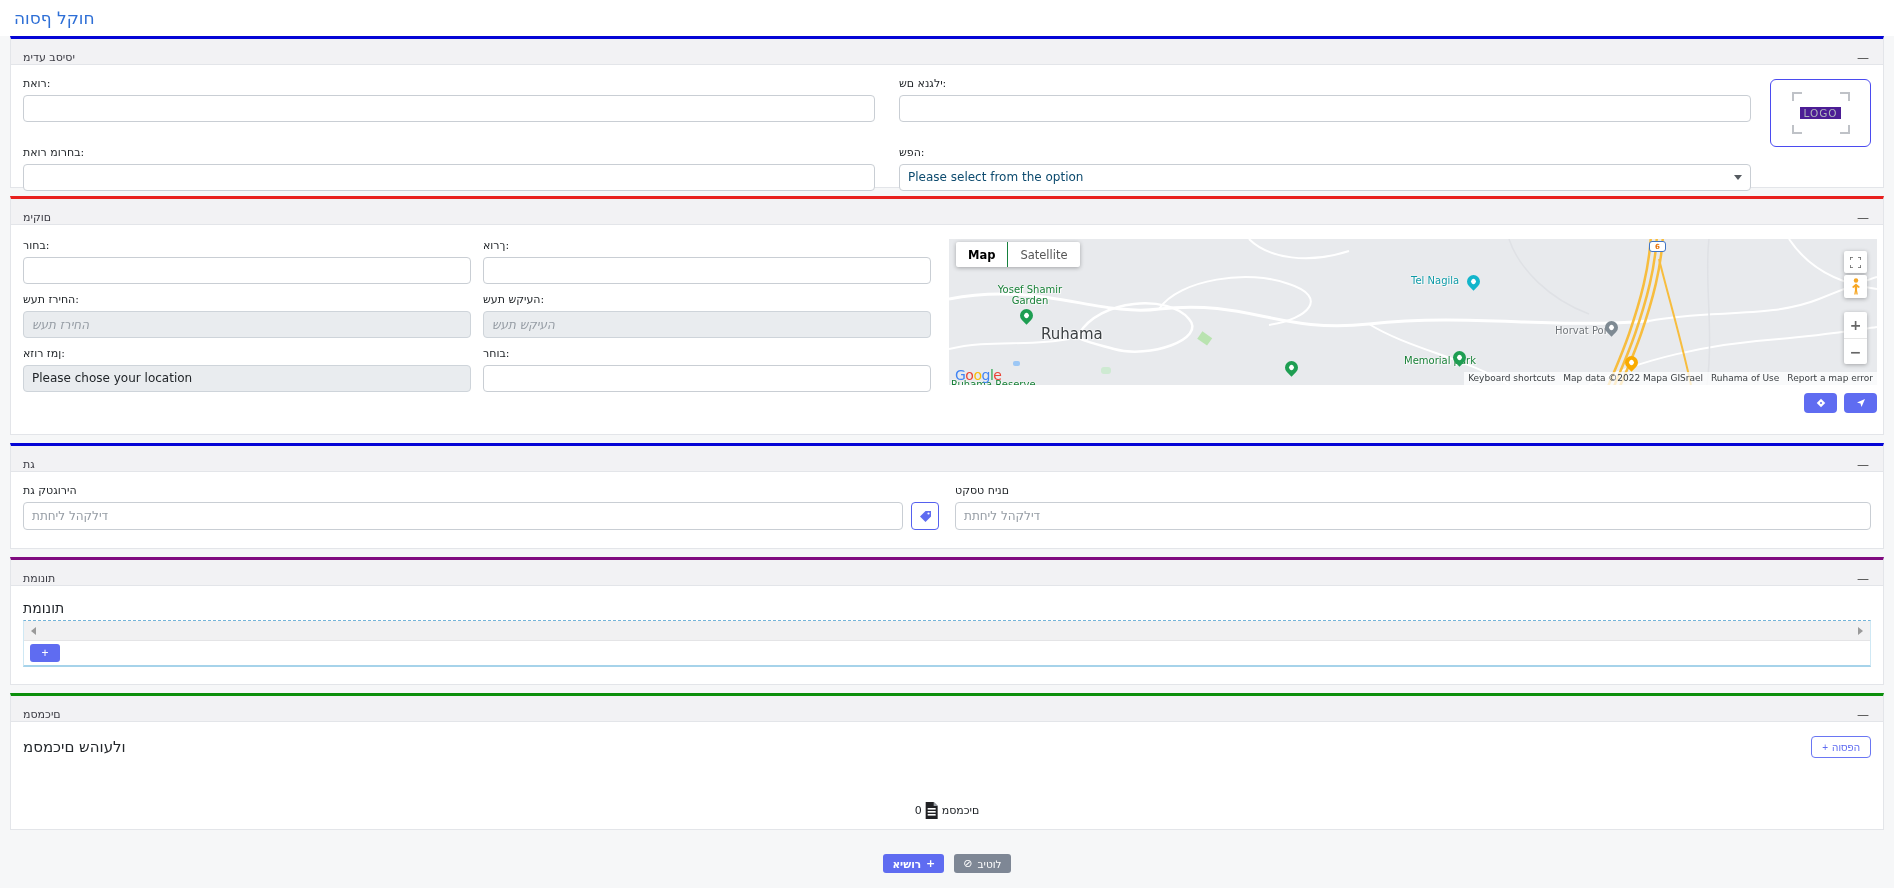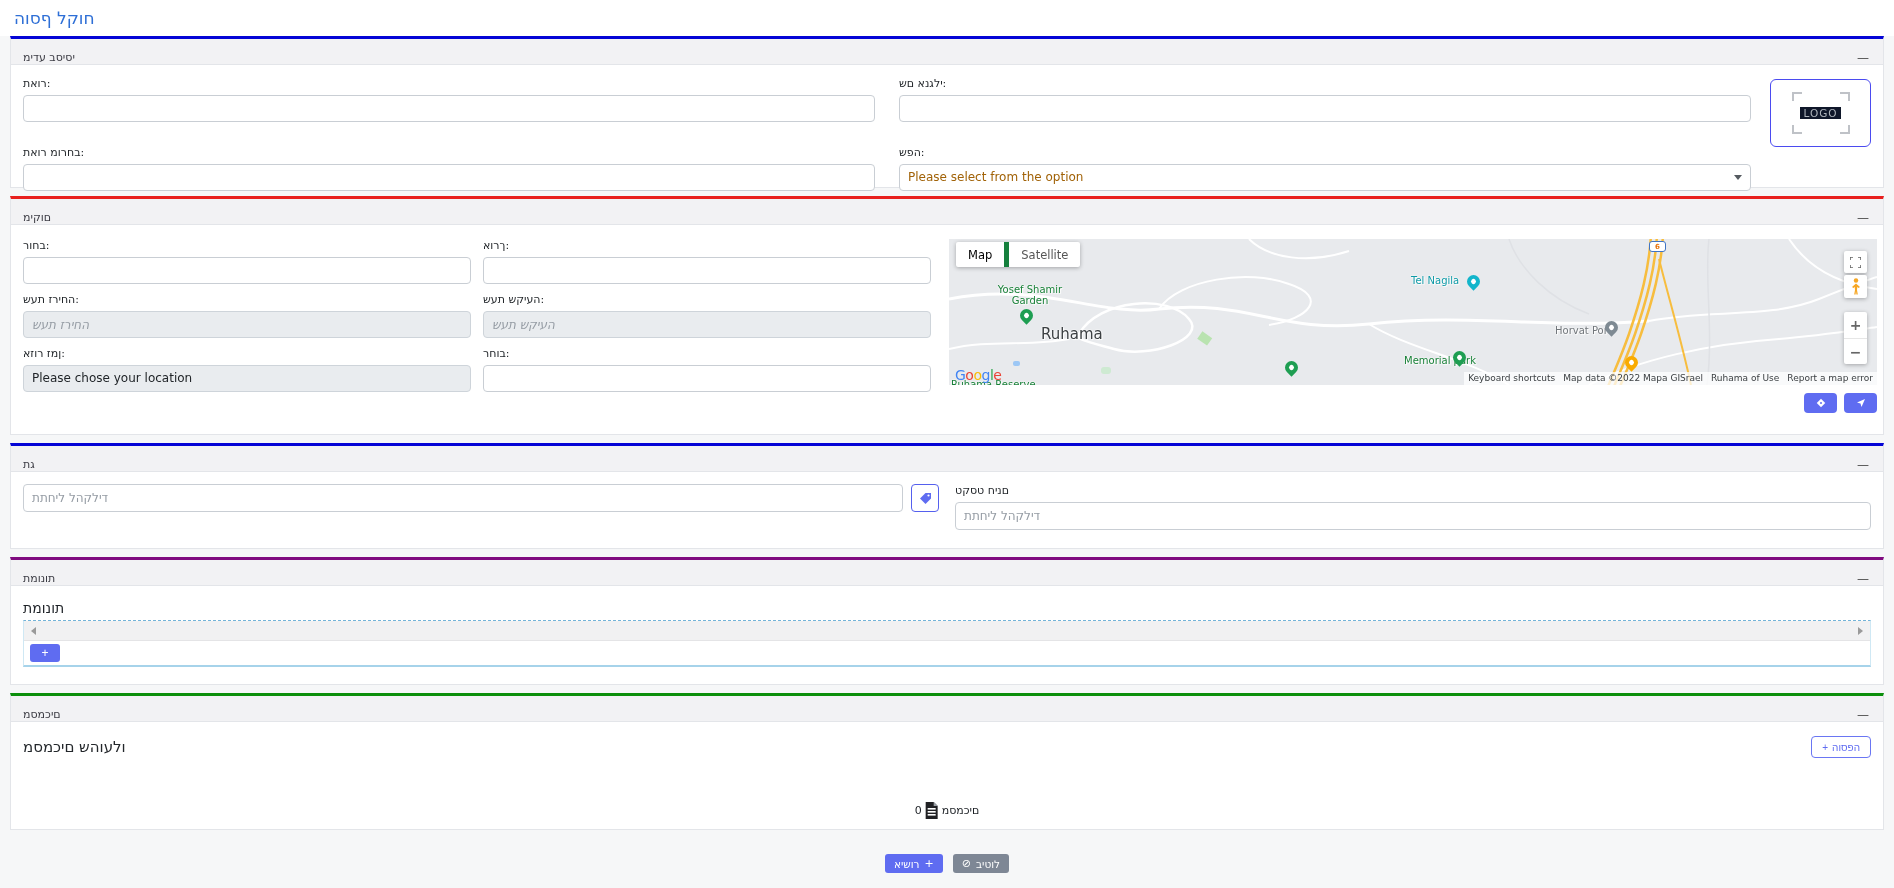--- a/index.html
+++ b/index.html
@@ -19,46 +19,46 @@
   .card-header { background:#f2f2f4; border-bottom:1px solid #e3e5e9; height:26px; display:flex; align-items:flex-end; justify-content:space-between; padding:0 14px 0 12px; font-size:11px; color:#3b3b43; }
   .collapse-btn { color:#4a4a4a; font-size:12px; cursor:pointer; line-height:1; }
 
   .card-body { position:relative; padding:12px; }
   .field-label { display:block; font-size:11px; color:#23272b; margin-bottom:5px; }
   .inp { display:block; width:100%; height:27px; border:1px solid #c9ced4; border-radius:4px; background:#fff; font-size:12px; padding:0 8px; font-family:inherit; outline:none; }
   .inp:disabled, .inp.disabled { background:#e9ecef; border-color:#ced4da; color:#202124; }
   input::placeholder { color:#959ca4; direction:ltr; unicode-bidi:bidi-override; opacity:1; }
   .ph-italic::placeholder { font-style:italic; }
   .select-box { display:flex; align-items:center; justify-content:space-between; cursor:pointer; }
-  .select-box .sel-text { font-size:12px; color:#a16207; line-height:25px; }
+  .select-box .sel-text { font-size:12px; color:#0c4a6e; line-height:25px; }
   .caret-down { width:0; height:0; border-left:4px solid transparent; border-right:4px solid transparent; border-top:5px solid #555a60; margin-left:6px; }
 
   
   .basic-grid { display:grid; grid-template-columns:852px 852px; column-gap:14px; row-gap:10px; padding-right:130px;gap:24px; }
   .logo-box { position:absolute; top:14px; right:12px; width:101px; height:68px; border:1px solid #4b4bf0; border-radius:6px; background:#fff; display:flex; align-items:center; justify-content:center; cursor:pointer; }
   .logo-frame { position:relative; width:58px; height:42px; display:flex; align-items:center; justify-content:center; }
   .corner { position:absolute; width:10px; height:9px; border:0 solid #bfc2c7; }
   .c-tl { top:0; left:0; border-top-width:2px; border-left-width:2px; }
   .c-tr { top:0; right:0; border-top-width:2px; border-right-width:2px; }
   .c-bl { bottom:0; left:0; border-bottom-width:2px; border-left-width:2px; }
   .c-br { bottom:0; right:0; border-bottom-width:2px; border-right-width:2px; }
-  .logo-text { color:#aeb4bb; font-size:10.5px; letter-spacing:1px; background:#0f172a; padding:0 3px; }
+  .logo-text { color:#aeb4bb; font-size:10.5px; letter-spacing:1px; background:#4c1d95; padding:0 3px; }
 
   
   .loc-body { height:209px; padding-top:14px; }
   .loc-grid { display:grid; grid-template-columns:448px 448px; column-gap:12px; row-gap:9px; width:908px; }
   .map-wrap { position:absolute; top:14px; right:6px; width:928px; height:146px; background:#e8eaed; overflow:hidden; cursor:grab; }
   .map-label { position:absolute; font-size:10px; line-height:11px; text-shadow:0 0 2px #fff,0 0 2px #fff,1px 1px 1px #fff; white-space:nowrap; }
   .lbl-green { color:#188038; } .lbl-teal { color:#0e9aa7; } .lbl-gray { color:#70757a; } .lbl-dark { color:#3c4043; font-size:15px; }
   .pin { position:absolute; width:13px; height:13px; border-radius:50% 50% 50% 0; transform:rotate(-45deg); }
   .pin::after { content:""; position:absolute; width:5px; height:5px; background:#fff; border-radius:50%; top:4px; left:4px; }
   .pin-green { background:#1e9e52; } .pin-teal { background:#12b5cb; } .pin-gray { background:#7e8a93; } .pin-orange { background:#f9ab00; }
   .map-ctl { position:absolute; top:3px; left:7px; display:flex; background:#fff; box-shadow:0 1px 4px rgba(0,0,0,.3); border-radius:2px; height:25px; }
   .map-ctl .seg { padding:0 12px; font-size:11.5px; display:flex; align-items:center; cursor:pointer; }
-  .seg-map { color:#000; font-weight:normal; border-right:5px solid #15803d; }
+  .seg-map { color:#000; font-weight:bold; border-right:1px solid #15803d; }
   .seg-sat { color:#565656; }
   .sq-btn { position:absolute; right:10px; width:23px; background:#fff; box-shadow:0 1px 4px rgba(0,0,0,.3); border-radius:2px; display:flex; align-items:center; justify-content:center; cursor:pointer; }
   .route-shield { position:absolute; left:700px; top:2px; width:17px; height:11px; background:#fff; border:1px solid #4074c4; border-radius:3px; color:#e8710a; font-size:7px; font-weight:bold; display:flex; align-items:center; justify-content:center; }
   .zoom-stack { position:absolute; right:10px; top:73px; width:23px; background:#fff; box-shadow:0 1px 4px rgba(0,0,0,.3); border-radius:2px; }
   .zoom-btn { height:26px; display:flex; align-items:center; justify-content:center; color:#666; font-size:14px; font-weight:bold; cursor:pointer; }
   .zoom-btn + .zoom-btn { border-top:1px solid #e6e6e6; }
   .google-logo { position:absolute; left:6px; bottom:2px; font-size:14px; letter-spacing:-.5px; cursor:pointer; }
   .gl-b{color:#4285F4}.gl-r{color:#EA4335}.gl-y{color:#FBBC05}.gl-g{color:#34A853}
   .reserve-lbl { position:absolute; left:2px; bottom:-5px; }
   .attribution { position:absolute; right:0; bottom:0; display:flex; align-items:center; height:13px; font-size:9px; color:#3c4043;margin-left:48px; }
@@ -86,21 +86,21 @@
 
   
   .docs-body { height:107px; }
   .uploaded-label { font-size:15px; color:#23272b; padding-top:4px; }
   .add-doc-btn { position:absolute; top:14px; right:12px; height:22px; padding:0 10px; background:#fff; border:1px solid #6a76f3; border-radius:4px; color:#5f6cf1; font-size:10px; display:flex; align-items:center; gap:4px; cursor:pointer; }
   .doc-count { position:absolute; bottom:10px; left:50%; transform:translateX(-50%); display:flex; align-items:center; gap:3px; font-size:11px; color:#1d2126; }
 
   
   .footer-actions { display:flex; justify-content:center; gap:10px; margin-top:24px; }
   .btn { height:19px; padding:0 9px; border:none; border-radius:3px; color:#fff; font-size:10.5px; display:flex; align-items:center; gap:5px; cursor:pointer; font-family:inherit; }
-  .btn-confirm { background:#5f6cf1; }
+  .btn-confirm { background:#5f6cf1;font-weight:bold; }
   .btn-cancel { background:#7e8795; }
   .btn .ic { font-size:11px; line-height:1; }
 
   svg { display:block; }
 </style>
 </head>
 <body>
 
 <div class="top-strip">
   <span class="page-title he">הוסף לקוח</span>
@@ -268,20 +268,21 @@
   </div>
 </div>
 
 <div class="card accent-blue">
   <div class="card-header">
     <span class="he">תג</span>
     <span class="collapse-btn">—</span>
   </div>
   <div class="card-body tag-body">
     <div class="tag-left">
+      <label class="field-label he">תג קטגוריה</label>
       <div class="tag-input-row">
         <input class="inp" type="text" placeholder="תתחיל להקליד" style="">
         <button class="tag-btn">
           <svg width="13" height="13" viewBox="0 0 13 13">
             <path d="M1,6.5 L6.5,1 H12 V6.5 L6.5,12 Z" fill="#5f6cf1"></path>
             <circle cx="9.5" cy="3.5" r="1.1" fill="#fff"></circle>
           </svg>
         </button>
       </div>
     </div>

